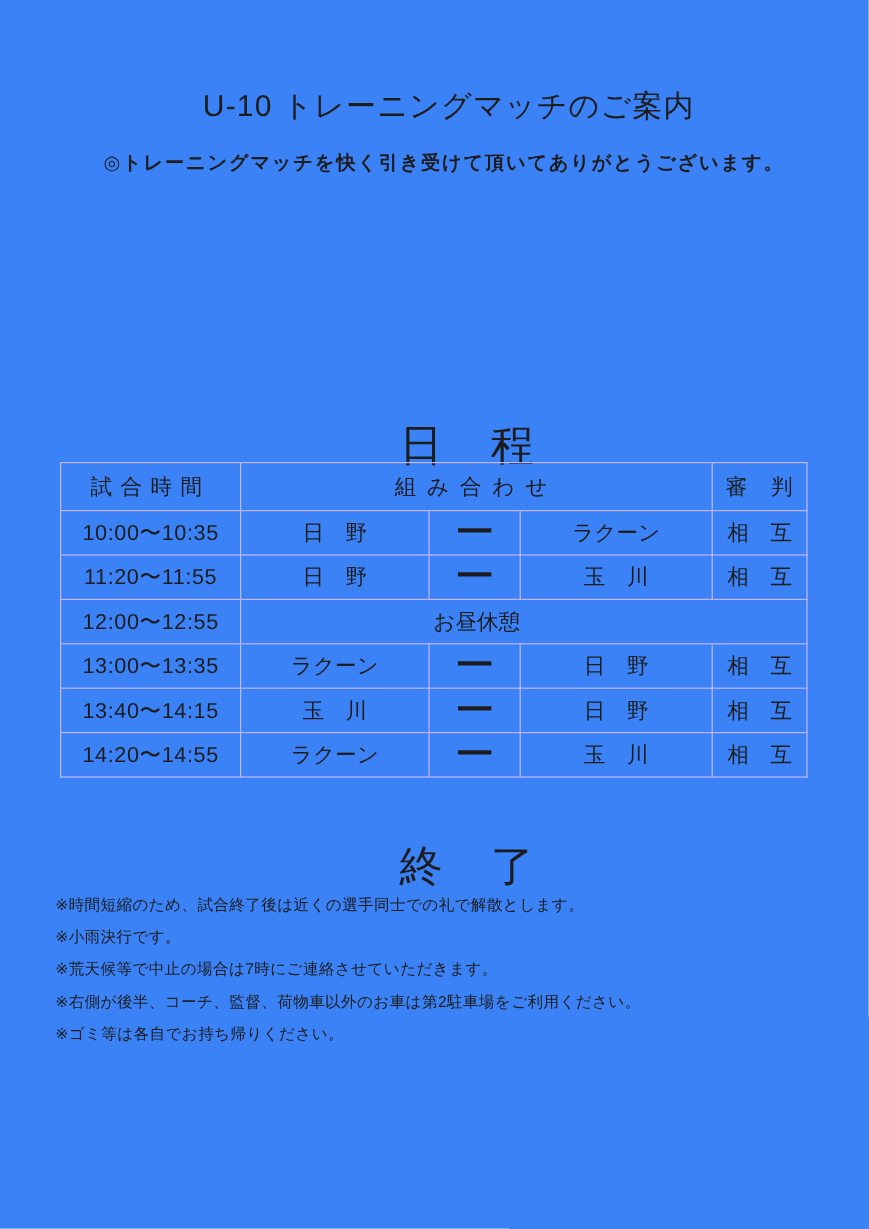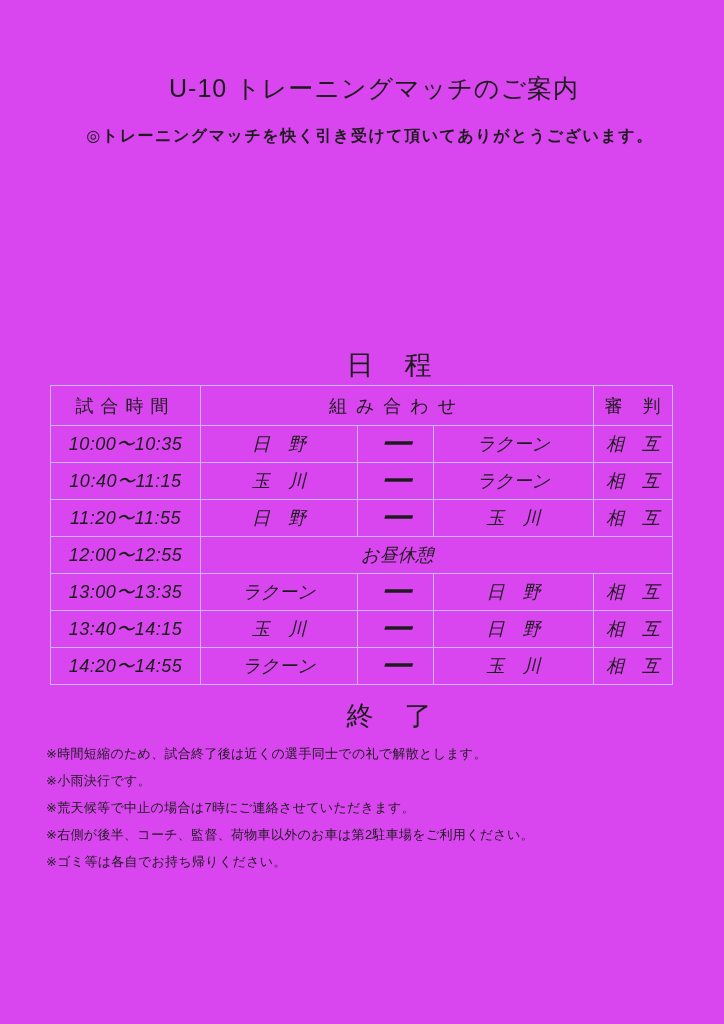--- a/index.html
+++ b/index.html
@@ -4,21 +4,21 @@
 <style>
   html, body {
     margin: 0;
     padding: 0;
     background: #ffffff;
   }
   .page {
     position: relative;
     width: 724px;
     height: 1024px;
-    background: #d946ef;
+    background: #3b82f6;
     color: #1c1c1c;
     font-family: "Liberation Sans", "DejaVu Sans", sans-serif;
     overflow: hidden;
   }
   .title {
     position: absolute;
     top: 72px;
     left: 0;
     width: 724px;
     margin: 0;
@@ -53,21 +53,21 @@
     white-space: pre;
   }
   .section-heading {
     position: absolute;
     left: 0;
     width: 724px;
     margin: 0;
     padding-left: 56px;
     box-sizing: border-box;
     text-align: center;
-    font-size: 27px;
+    font-size: 36px;
     font-weight: 500;
     letter-spacing: 2px;
   }
   .heading-schedule { top: 347px; }
   .heading-end { top: 698px; }
 
   .schedule-table {
     position: absolute;
     top: 385px;
     left: 50px;
@@ -79,21 +79,21 @@
   .schedule-table th,
   .schedule-table td {
     border: 1px solid #c4b5fd;
     padding: 0;
     text-align: center;
     vertical-align: middle;
     font-weight: normal;
     overflow: hidden;
   }
   .schedule-table thead th { height: 39px; }
-  .schedule-table tbody td { height: 36px; font-style: italic; }
+  .schedule-table tbody td { height: 36px; }
   .th-time    { letter-spacing: 7px; }
   .th-matchup { letter-spacing: 9px; }
   .th-ref     { letter-spacing: 1px; }
   .cell-time  { letter-spacing: 0.5px; }
   .cell-vs {
     font-size: 34px;
     line-height: 36px;
     font-weight: 500;
   }
   .cell-lunch { border-right: none !important; }
@@ -137,27 +137,20 @@
     </thead>
     <tbody>
       <tr>
         <td class="cell-time">10:00〜10:35</td>
         <td class="cell-team">日　野</td>
         <td class="cell-vs">ー</td>
         <td class="cell-team">ラクーン</td>
         <td class="cell-ref">相　互</td>
       </tr>
       <tr>
-        <td class="cell-time">10:40〜11:15</td>
-        <td class="cell-team">玉　川</td>
-        <td class="cell-vs">ー</td>
-        <td class="cell-team">ラクーン</td>
-        <td class="cell-ref">相　互</td>
-      </tr>
-      <tr>
         <td class="cell-time">11:20〜11:55</td>
         <td class="cell-team">日　野</td>
         <td class="cell-vs">ー</td>
         <td class="cell-team">玉　川</td>
         <td class="cell-ref">相　互</td>
       </tr>
       <tr>
         <td class="cell-time">12:00〜12:55</td>
         <td class="cell-lunch" colspan="3">お昼休憩</td>
         <td class="cell-ref cell-ref-empty"></td>

